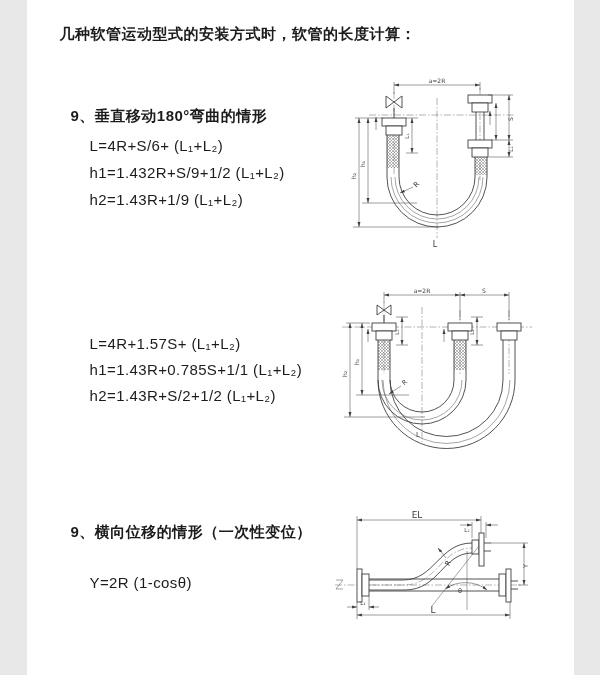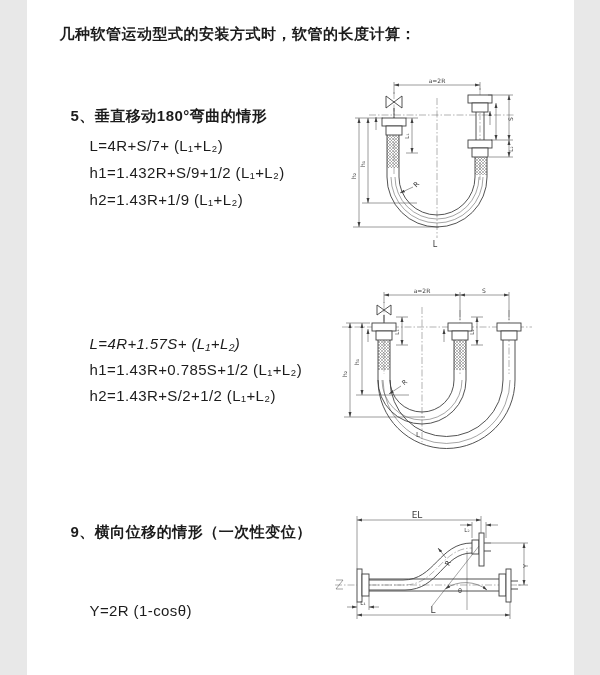--- a/index.html
+++ b/index.html
@@ -24,22 +24,22 @@
   .f6 { font-size:6px; } .f55 { font-size:5.5px; } .f65 { font-size:6.5px; }
   .f7 { font-size:7px; } .f8 { font-size:8px; } .f9 { font-size:9px; }
 </style>
 </head>
 <body>
 
 <div class="page">
 
   <div class="doc-title">几种软管运动型式的安装方式时，软管的长度计算：</div>
 
-  <div class="sec-heading" style="left:44px; top:107px;">5、垂直移动180°弯曲的情形</div>
-  <div class="formula" style="left:63px; top:137px;">L=4R+S/7+ (L₁+L₂)</div>
+  <div class="sec-heading" style="left:44px; top:107px;">9、垂直移动180°弯曲的情形</div>
+  <div class="formula" style="left:63px; top:137px;">L=4R+S/6+ (L₁+L₂)</div>
   <div class="formula" style="left:63px; top:164px;">h1=1.432R+S/9+1/2 (L₁+L₂)</div>
   <div class="formula" style="left:63px; top:191px;">h2=1.43R+1/9 (L₁+L₂)</div>
 
   <svg class="diagram" style="left:312px; top:70px;" width="190" height="190" viewBox="0 0 190 190">
     <defs>
       <marker id="d1a" viewBox="0 0 10 6" refX="10" refY="3" markerWidth="9" markerHeight="5.5" orient="auto-start-reverse">
         <path d="M0,0 L10,3 L0,6 Z" class="hz"></path>
       </marker>
       <pattern id="d1h" width="3" height="3" patternUnits="userSpaceOnUse">
         <path d="M0,0 L3,3 M3,0 L0,3" stroke="#777" stroke-width="0.5"></path>
@@ -107,22 +107,22 @@
       <text class="dim-text f55" x="174" y="79" transform="rotate(-90 174 79)" text-anchor="middle">L₂</text>
       <path class="dl" d="M157,33 V70" marker-start="url(#d1a)" marker-end="url(#d1a)"></path>
 
       <path class="dl" d="M74,117 L61,123" marker-end="url(#d1a)"></path>
       <text class="dim-text f7" x="79" y="116" transform="rotate(-45 79 116)" text-anchor="middle">R</text>
 
       <text class="dim-text f8" x="96" y="177" text-anchor="middle">L</text>
     </g>
   </svg>
 
-  <div class="formula" style="left:63px; top:335px;font-style:italic;">L=4R+1.57S+ (L₁+L₂)</div>
-  <div class="formula" style="left:63px; top:361px;">h1=1.43R+0.785S+1/2 (L₁+L₂)</div>
+  <div class="formula" style="left:63px; top:335px;">L=4R+1.57S+ (L₁+L₂)</div>
+  <div class="formula" style="left:63px; top:361px;">h1=1.43R+0.785S+1/1 (L₁+L₂)</div>
   <div class="formula" style="left:63px; top:387px;">h2=1.43R+S/2+1/2 (L₁+L₂)</div>
 
   <svg class="diagram" style="left:310px; top:282px;" width="200" height="176" viewBox="0 0 200 176">
     <defs>
       <marker id="d2a" viewBox="0 0 10 6" refX="10" refY="3" markerWidth="9" markerHeight="5.5" orient="auto-start-reverse">
         <path d="M0,0 L10,3 L0,6 Z" class="hz"></path>
       </marker>
       <pattern id="d2h" width="3" height="3" patternUnits="userSpaceOnUse">
         <path d="M0,0 L3,3 M3,0 L0,3" stroke="#777" stroke-width="0.5"></path>
       </pattern>
@@ -191,21 +191,21 @@
       <text class="dim-text f55" x="137" y="50" transform="rotate(-90 137 50)" text-anchor="middle">L₂</text>
 
       <path class="dl" d="M64,104 L52,112" marker-end="url(#d2a)"></path>
       <text class="dim-text f65" x="69" y="102" transform="rotate(-40 69 102)" text-anchor="middle">R</text>
 
       <text class="dim-text f7" x="81" y="155" text-anchor="middle">L</text>
     </g>
   </svg>
 
   <div class="sec-heading" style="left:44px; top:523px;">9、横向位移的情形（一次性变位）</div>
-  <div class="formula" style="left:63px; top:602px;">Y=2R (1-cosθ)</div>
+  <div class="formula" style="left:63px; top:574px;">Y=2R (1-cosθ)</div>
 
   <svg class="diagram" style="left:300px; top:506px;" width="300" height="120" viewBox="0 0 300 120">
     <defs>
       <marker id="d3a" viewBox="0 0 10 6" refX="10" refY="3" markerWidth="9" markerHeight="5.5" orient="auto-start-reverse">
         <path d="M0,0 L10,3 L0,6 Z" class="hz"></path>
       </marker>
     </defs>
 
     <g>
       <path class="cl" d="M8,79 H195"></path>

